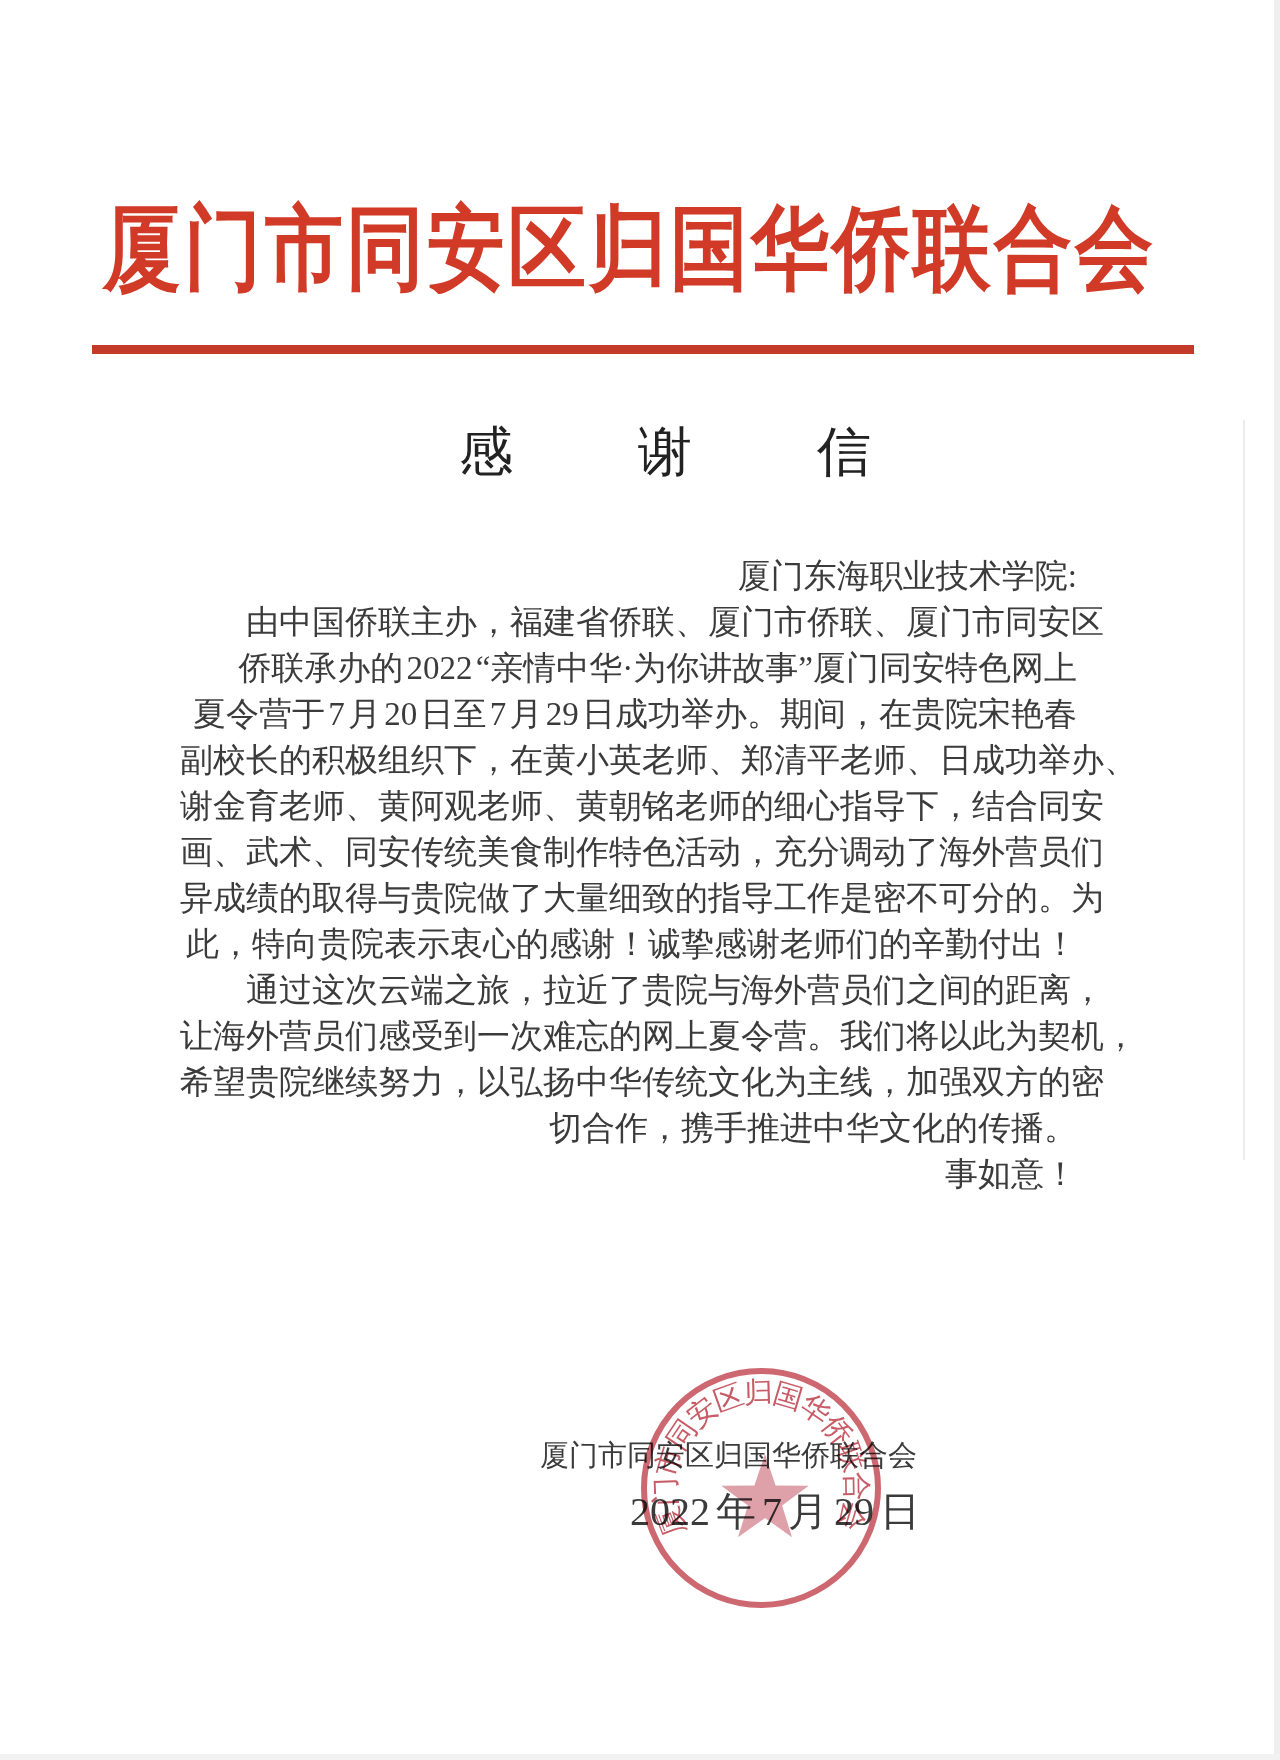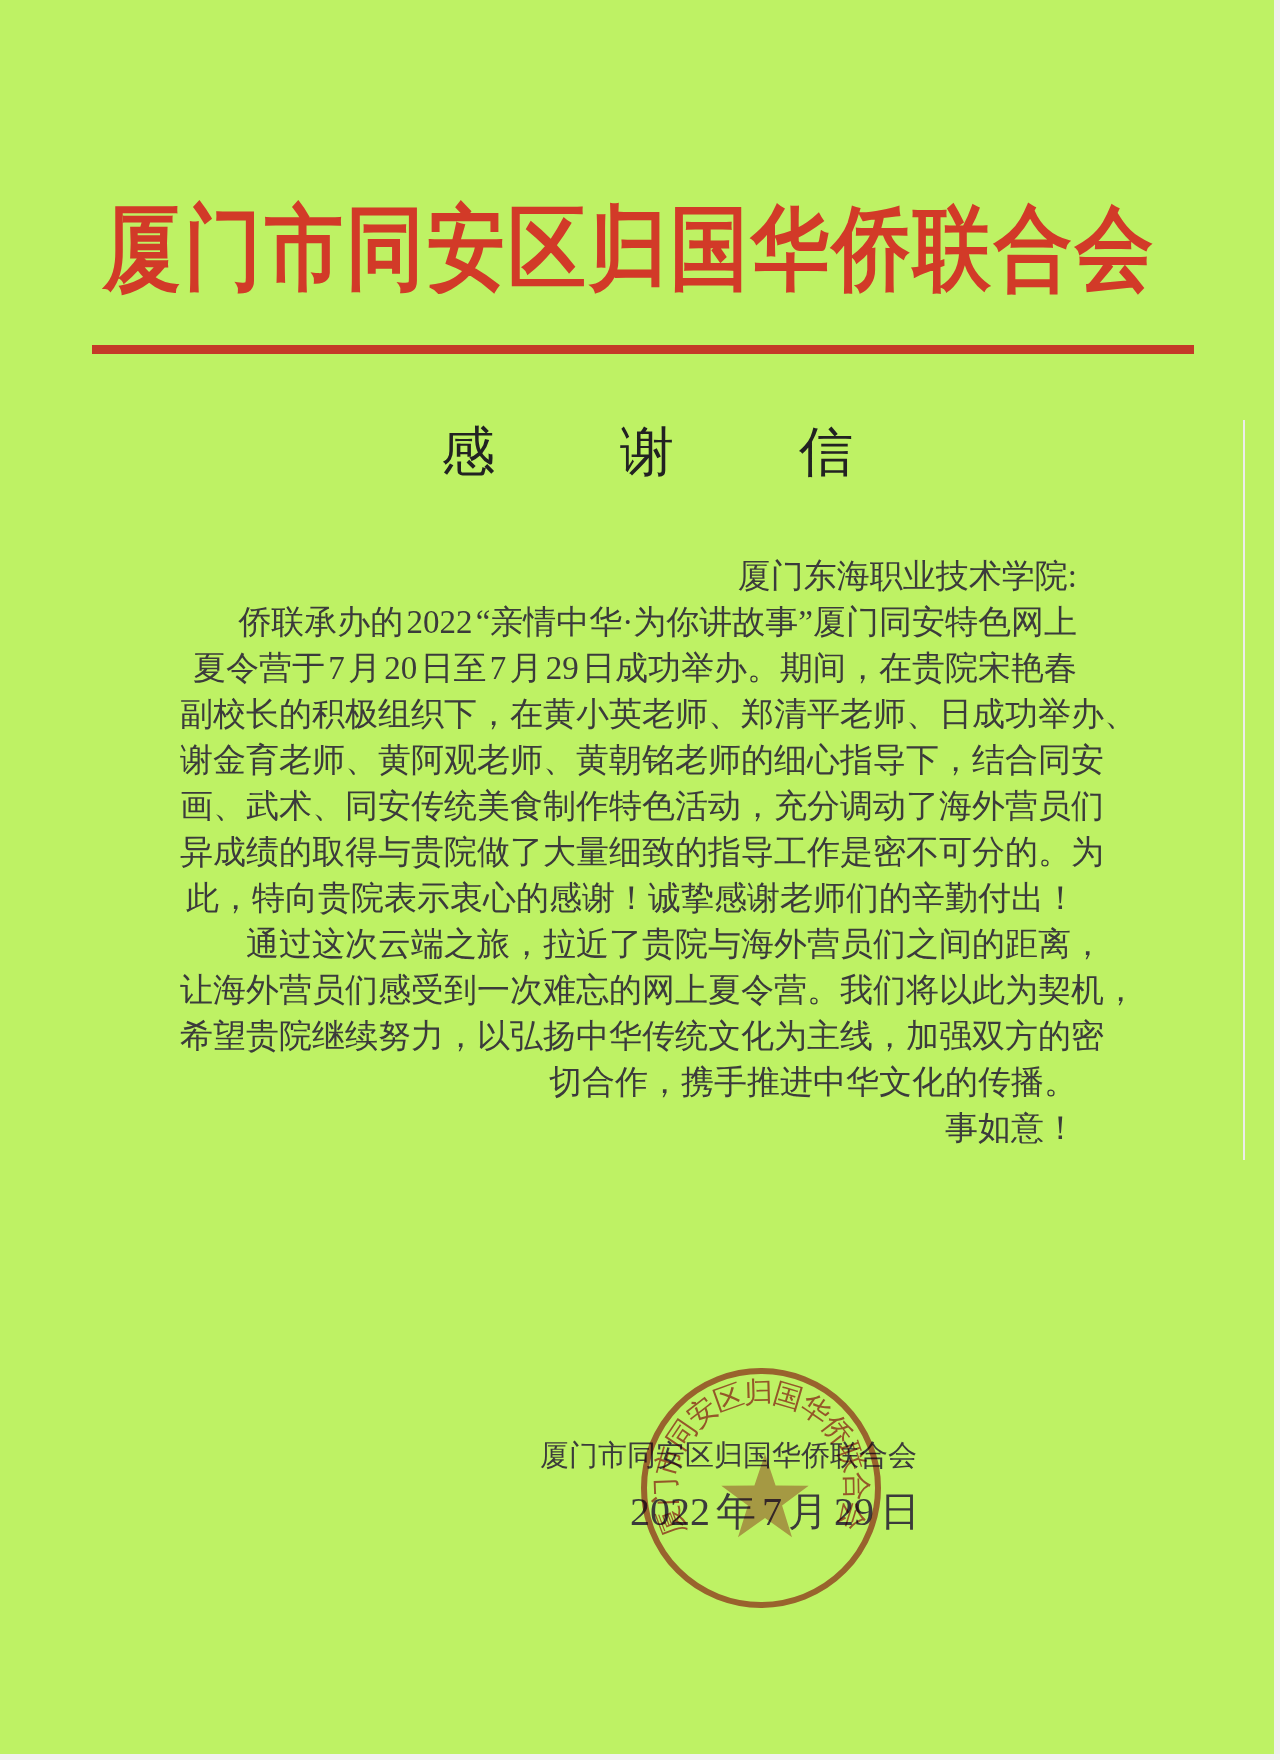--- a/index.html
+++ b/index.html
@@ -1,36 +1,36 @@
 <!DOCTYPE html>
 <html><head>
 <meta charset="utf-8">
 <style>
   html,body { margin:0; padding:0; background:#9a9a9a; }
   .page {
     position:relative;
     width:1280px; height:1760px;
     margin:0 auto;
-    background:#bef264;
+    background:#ffffff;
     overflow:hidden;
     font-family:"Liberation Serif","DejaVu Serif",serif;
     color:#333;
   }
   .letterhead {
     position:absolute; left:103px; top:188px;
     font-size:78px; font-weight:900; letter-spacing:3px;
     color:#d23a28; white-space:nowrap;
     transform:scaleY(1.18); transform-origin:0 0;
   }
   .rule {
     position:absolute; left:92px; top:345px;
     width:1102px; height:9px; background:#c43a28;
   }
   .letter-title {
-    position:absolute; left:441px; top:416px;
+    position:absolute; left:459px; top:416px;
     font-size:54px; letter-spacing:125px; color:#222;
     white-space:nowrap;
   }
   .letter-body {
     position:absolute; left:180px; top:553px; width:897px;
   }
   .salutation, .body-line {
     height:46px; line-height:46px; font-size:33px;
     white-space:nowrap; word-spacing:-5px; color:#3b3b3b;text-align:right;
   }
@@ -72,20 +72,21 @@
   <div class="letterhead">厦门市同安区归国华侨联合会</div>
 
   <div class="rule"></div>
 
   <div class="letter-title">感谢信</div>
 
   <div class="letter-body">
     <div class="salutation">厦门东海职业技术学院:</div>
     <div>
 
+    <div class="body-line">　　由中国侨联主办，福建省侨联、厦门市侨联、厦门市同安区</div>
         <div class="body-line">侨联承办的 2022 “亲情中华·为你讲故事”厦门同安特色网上</div>
         <div class="body-line">夏令营于 7 月 20 日至 7 月 29 日成功举办。期间，在贵院宋艳春</div>
         <div class="body-line">副校长的积极组织下，在黄小英老师、郑清平老师、日成功举办、</div>
         <div class="body-line">谢金育老师、黄阿观老师、黄朝铭老师的细心指导下，结合同安</div>
         <div class="body-line">画、武术、同安传统美食制作特色活动，充分调动了海外营员们</div>
         <div class="body-line">异成绩的取得与贵院做了大量细致的指导工作是密不可分的。为</div>
         <div class="body-line">此，特向贵院表示衷心的感谢！诚挚感谢老师们的辛勤付出！</div>
         <div class="body-line">　　通过这次云端之旅，拉近了贵院与海外营员们之间的距离，</div>
         <div class="body-line">让海外营员们感受到一次难忘的网上夏令营。我们将以此为契机，</div>
         <div class="body-line">希望贵院继续努力，以弘扬中华传统文化为主线，加强双方的密</div>

